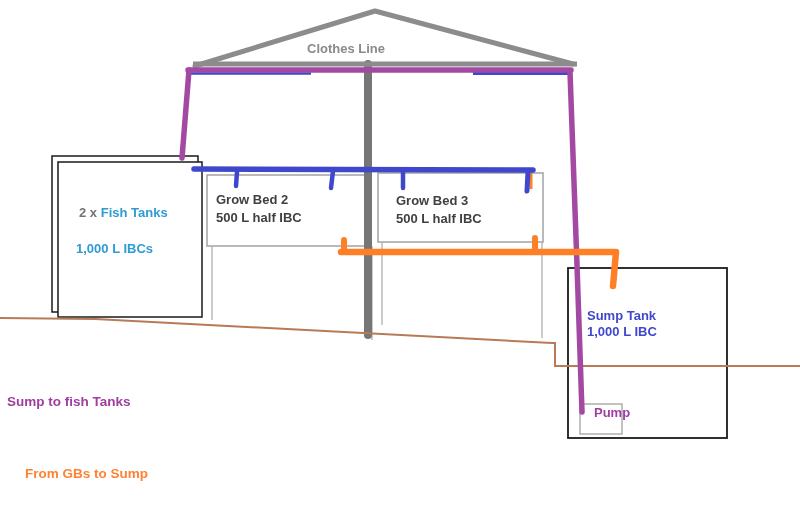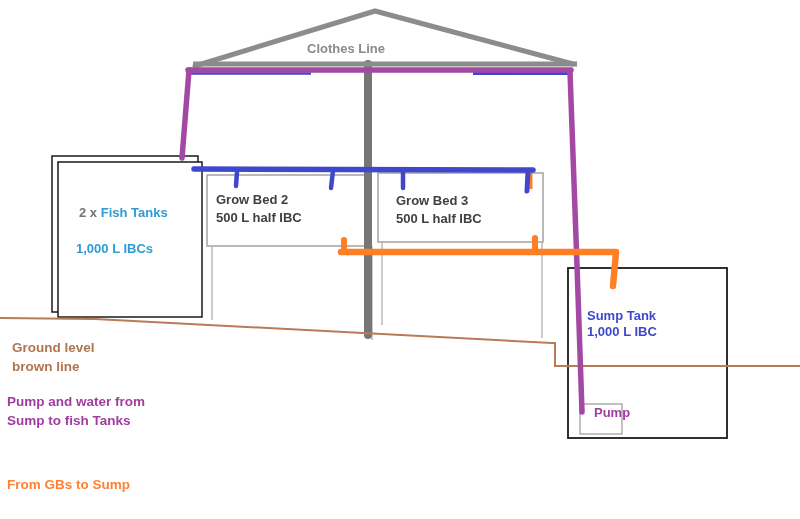--- a/index.html
+++ b/index.html
@@ -96,26 +96,21 @@
     <div>500 L half IBC</div>
   </div>
 
   <div class="lbl sump-blue" style="left:587px;top:308px;">
     <div>Sump Tank</div>
     <div>1,000 L IBC</div>
   </div>
 
   <div class="lbl pump-purple" style="left:594px;top:404px;text-align:right;">Pump</div>
 
-  <div class="lbl leg leg-brown" style="left:12px;top:339px;">
-    <div>Ground level</div>
-    <div>brown line</div>
-  </div>
 
   <div class="lbl leg leg-purple" style="left:7px;top:393px;">
-    <div>Pump and water from</div>
     <div>Sump to fish Tanks</div>
   </div>
 
 
-  <div class="lbl leg leg-orange" style="left:7px;top:465px;margin-top:11px;">From GBs to Sump</div>
+  <div class="lbl leg leg-orange" style="left:25px;top:465px;">From GBs to Sump</div>
 
 </div>
 
 </body></html>

